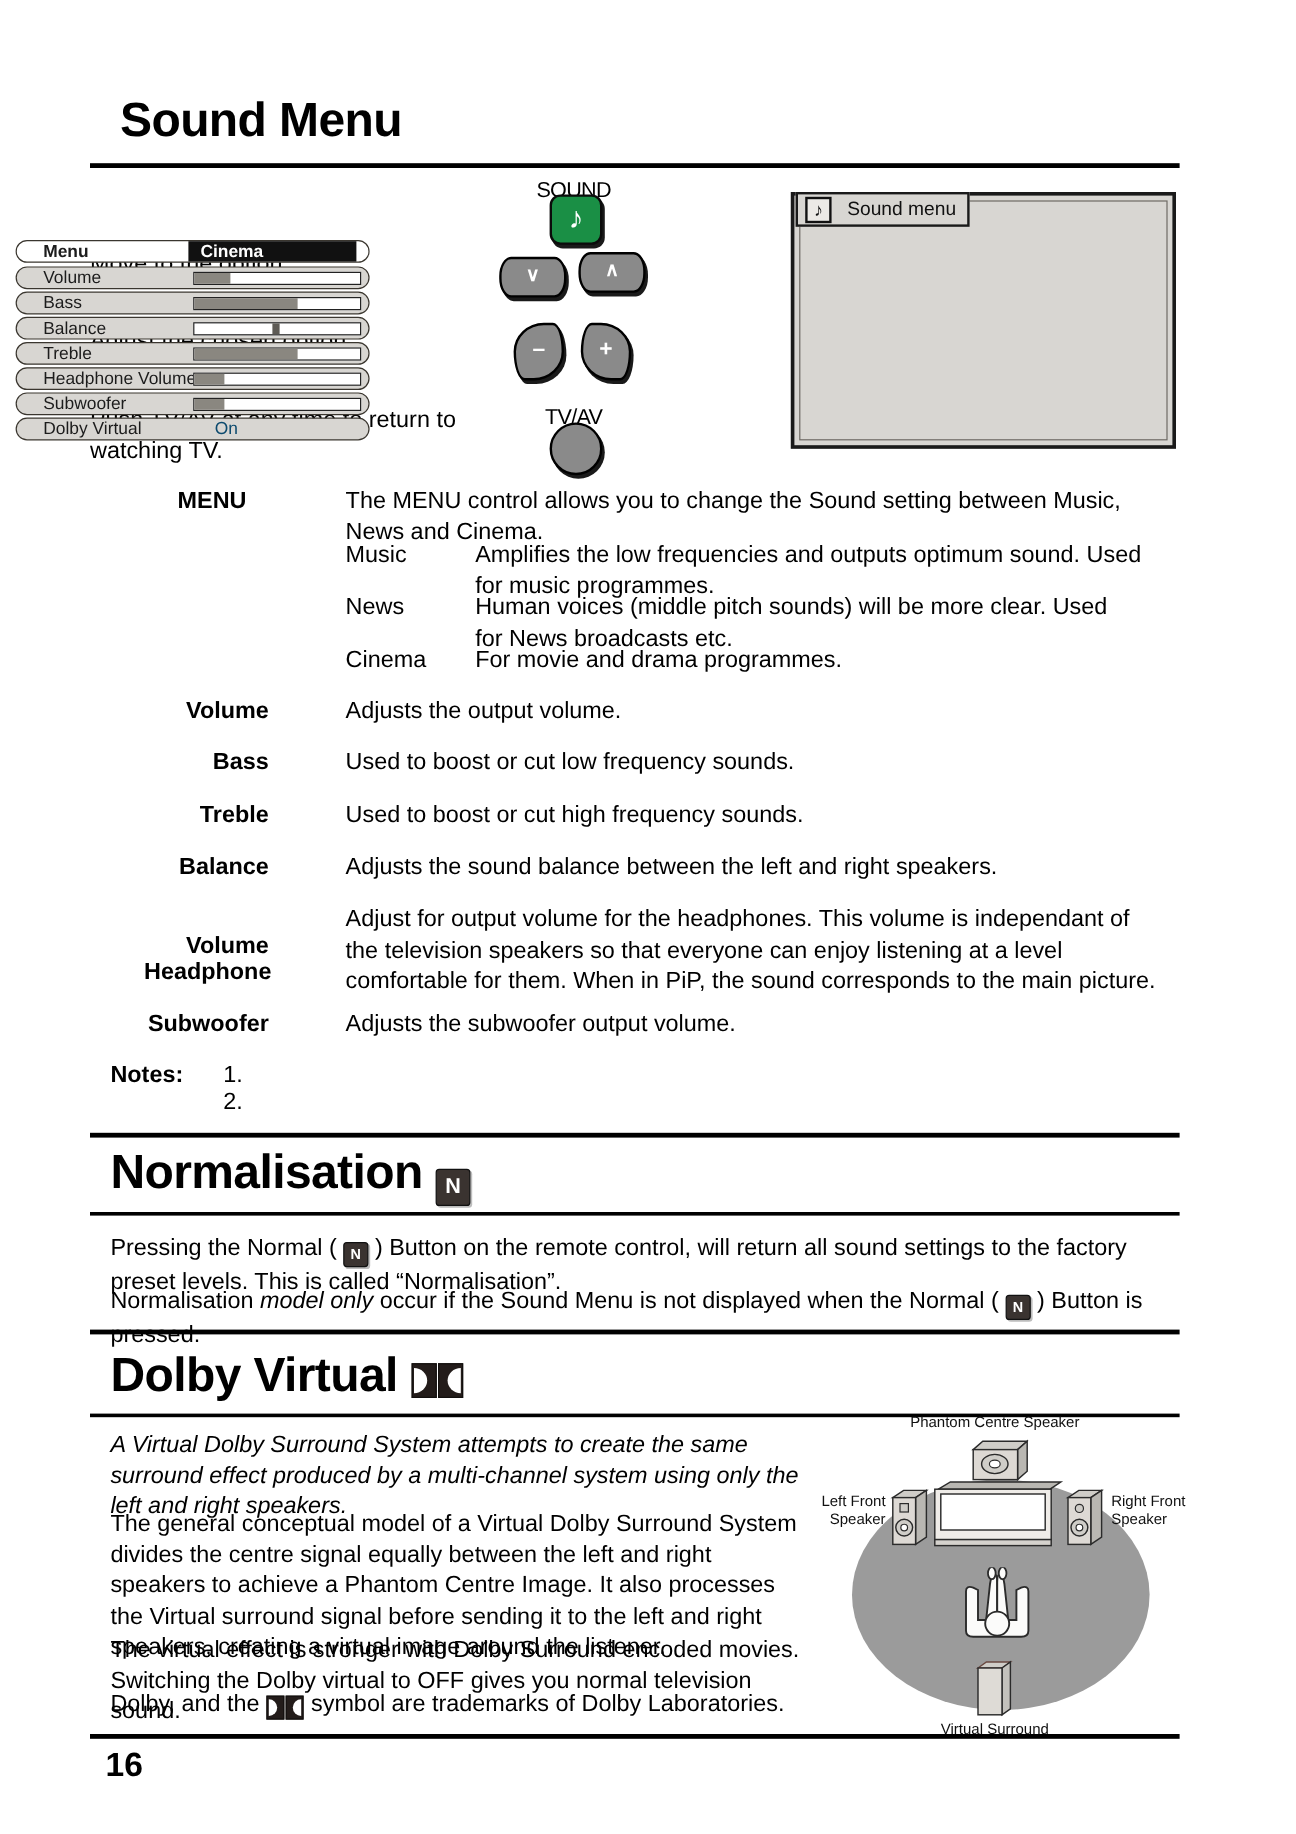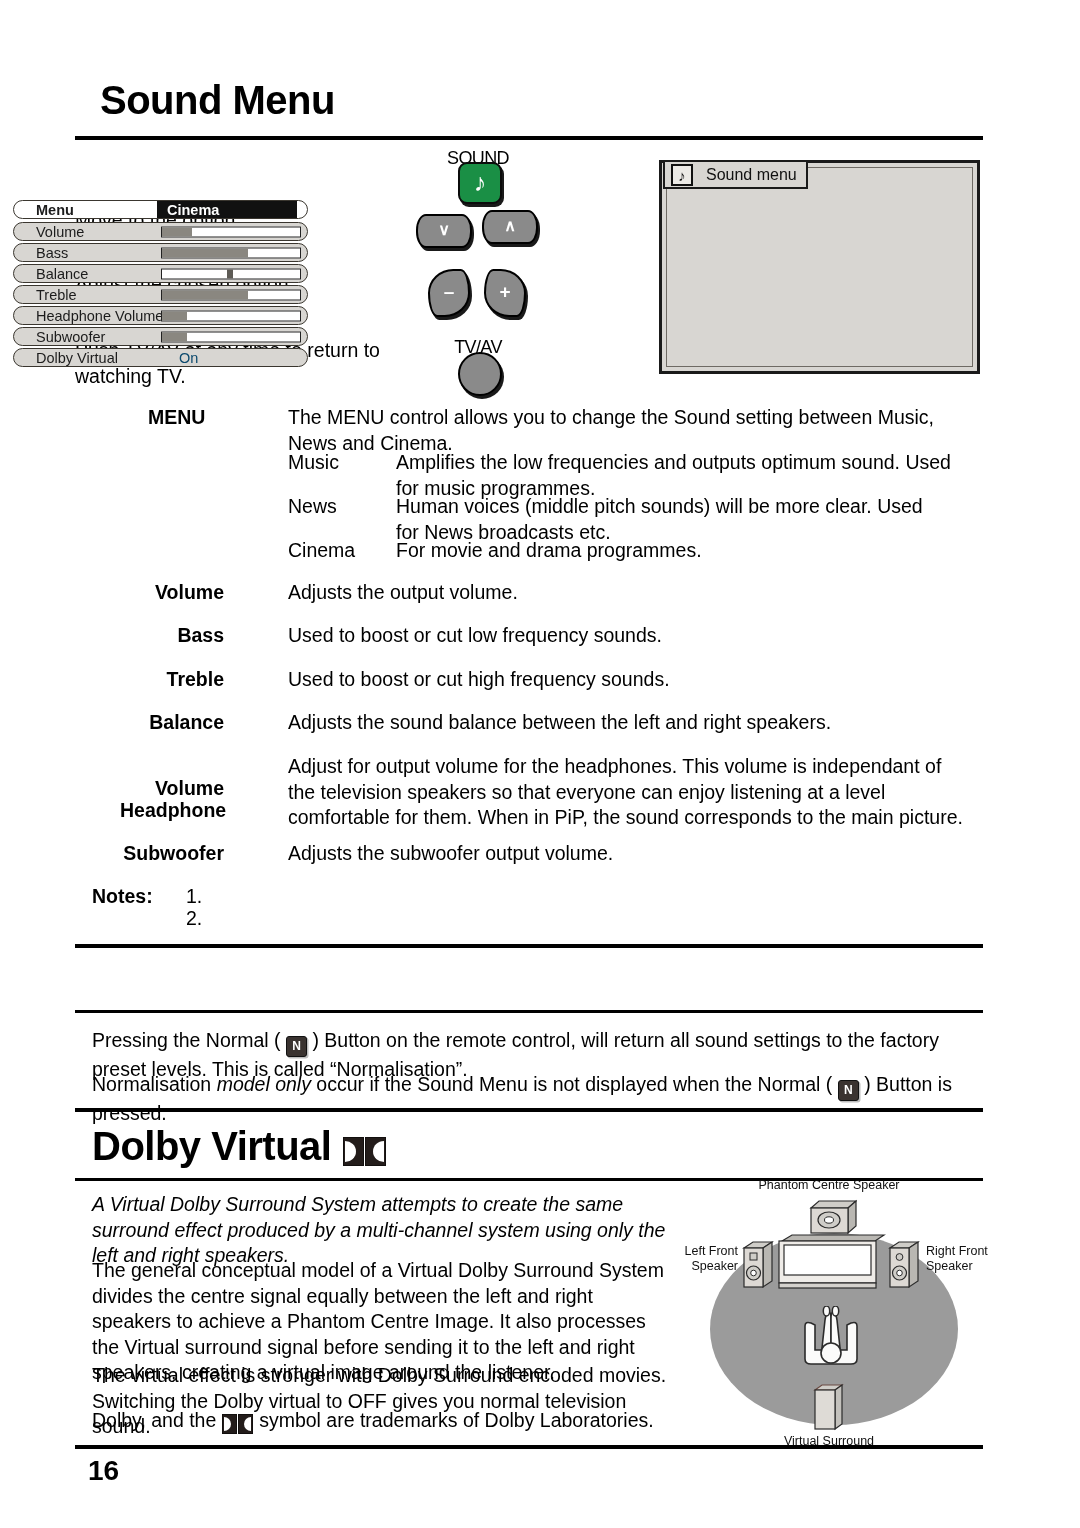--- a/index.html
+++ b/index.html
@@ -297,20 +297,24 @@
   <div class="txt" style="left:288px;top:754px;width:676px;">Adjust for output volume for the headphones. This volume is independant of the television speakers so that everyone can enjoy listening at a level comfortable for them. When in PiP, the sound corresponds to the main picture.</div>
 
   <div class="txt b r" style="left:120px;top:841px;width:104px;">Subwoofer</div>
   <div class="txt" style="left:288px;top:841px;width:672px;">Adjusts the subwoofer output volume.</div>
 
   <div class="txt b" style="left:92px;top:884px;">Notes:</div>
   <div class="txt" style="left:186px;top:884px;">1.</div>
   <div class="txt" style="left:186px;top:906px;">2.</div>
 
   <div class="rule thick" style="left:75px;top:944px;width:908px;"></div>
+  <div class="h1" style="left:92px;top:955px;">
+    <span>Normalisation</span>
+    <span class="n-badge big">N</span>
+  </div>
   <div class="rule thin" style="left:75px;top:1010px;width:908px;"></div>
 
   <div class="txt" style="left:92px;top:1028px;width:876px;">
     <span>Pressing the Normal ( </span><span class="n-badge">N</span><span> ) Button on the remote control, will return all sound settings to the factory preset levels. This is called “Normalisation”.</span>
   </div>
 
   <div class="txt" style="left:92px;top:1072px;width:876px;">
     <span>Normalisation </span><span class="ital">model only</span><span> occur if the Sound Menu is not displayed when the Normal ( </span><span class="n-badge">N</span><span> ) Button is pressed.</span>
   </div>
 

